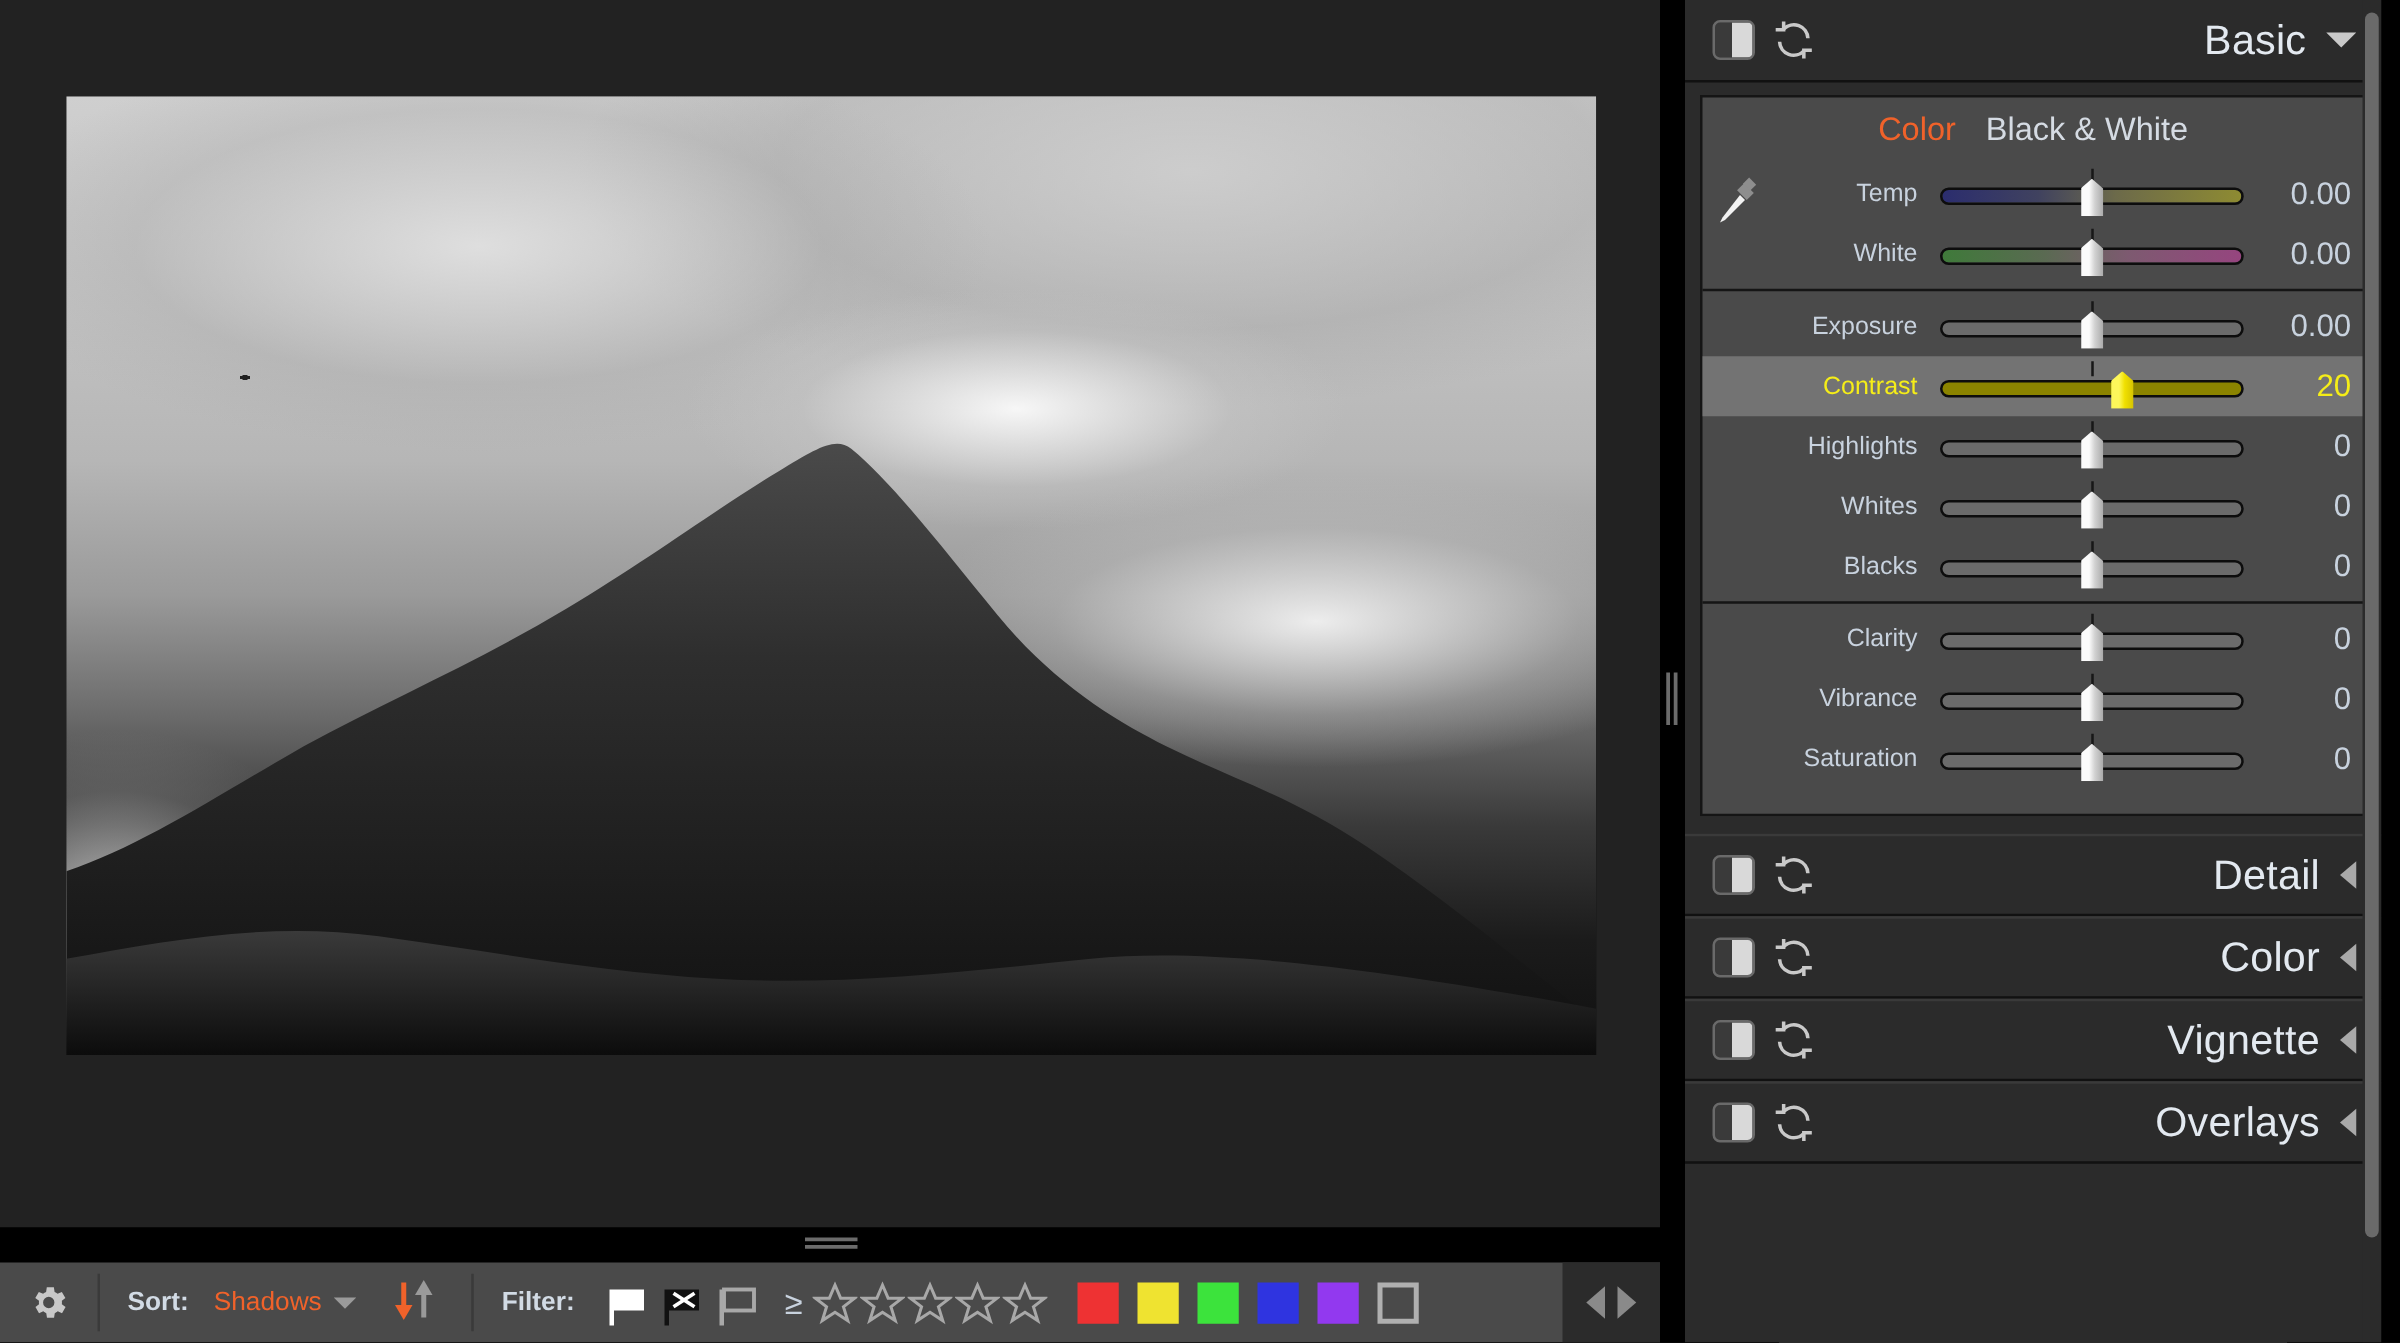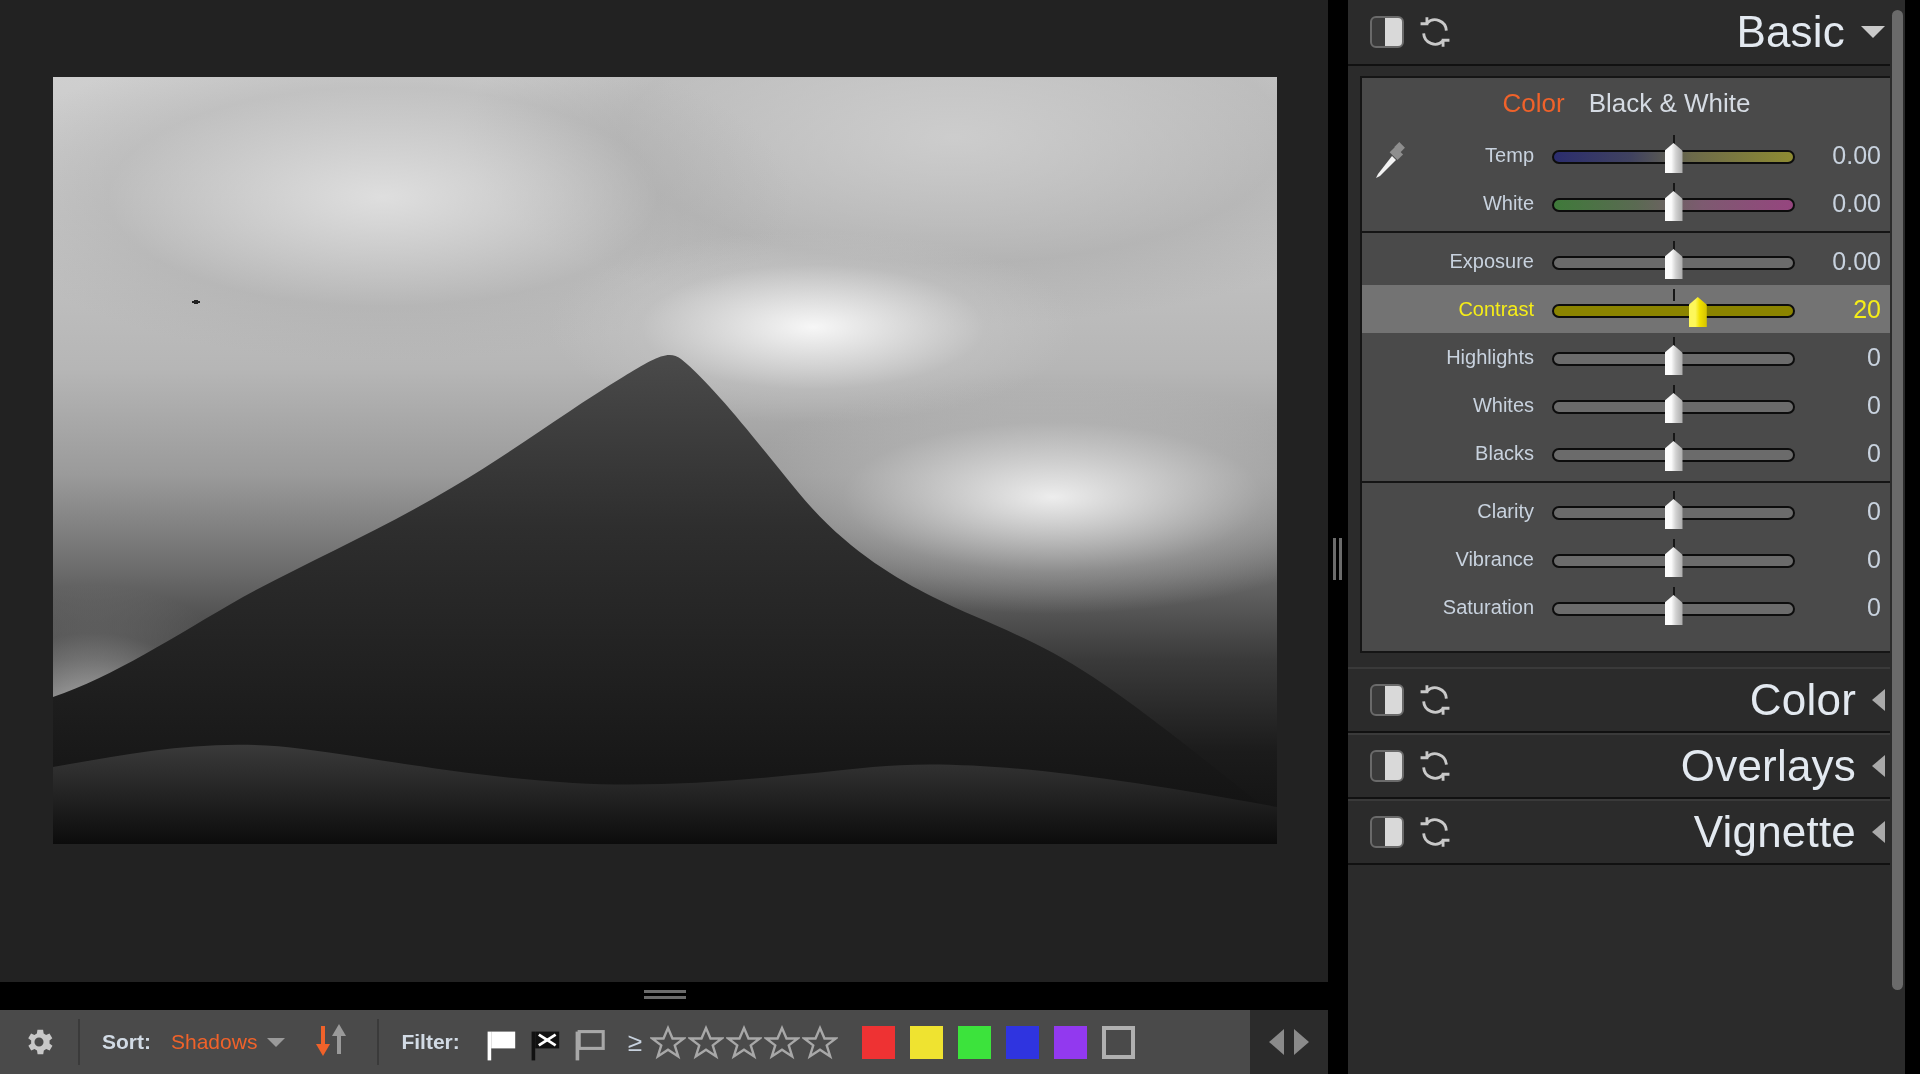--- a/index.html
+++ b/index.html
@@ -90,21 +90,21 @@
   #right-panel {
     position: absolute; left: 1348px; top: 0; width: 557px; height: 1074px;
     background: #2b2b2b; overflow: hidden;
   }
   .panel-head {
     position: relative; height: 66px; background: #2b2b2b;
     display: flex; align-items: center; padding: 0 20px 0 22px;
     border-bottom: 2px solid #111;
   }
   .panel-head .title {
-    margin-left: auto; color: #e3e9f0; font-size: 44px; font-weight: 300; letter-spacing: .2px;
+    margin-left: auto; color: #e3e9f0; font-size: 33px; font-weight: 300; letter-spacing: .2px;
   }
   .ph-icon-toggle {
     width: 34px; height: 32px; border: 2px solid #6a6a6a; border-radius: 6px;
     background: linear-gradient(to right, #3a3a3a 0 45%, #d9d9d9 45% 100%);
     margin-right: 14px;
   }
   .ph-icon-reset { width: 34px; height: 34px; margin-right: 8px; }
   .tri-collapse {
     width:0;height:0;border-top:11px solid transparent;border-bottom:11px solid transparent;
     border-right:13px solid #a9a9a9; margin-left: 16px;
@@ -419,42 +419,52 @@
     </div>
 
     <div id="collapsed-panels" style="margin-top:14px;">
         <div class="panel-head" style="border-top: 2px solid rgb(58, 58, 58);">
           <div class="ph-icon-toggle"></div>
           <div class="ph-icon-reset"><svg viewBox="0 0 24 24" width="34" height="34" fill="none" stroke="#c9c9c9" stroke-width="2">
               <path d="M20 11a8 8 0 0 0-13.7-5.2M4 13a8 8 0 0 0 13.7 5.2"></path>
               <polyline points="6.3,1.6 6.3,6.2 1.8,6.2"></polyline>
               <polyline points="17.7,22.4 17.7,17.8 22.2,17.8"></polyline>
             </svg></div>
+          <div class="title">Detail</div>
+          <div class="tri-collapse"></div>
+        </div>
+        <div class="panel-head" style="border-top: 2px solid rgb(58, 58, 58);">
+          <div class="ph-icon-toggle"></div>
+          <div class="ph-icon-reset"><svg viewBox="0 0 24 24" width="34" height="34" fill="none" stroke="#c9c9c9" stroke-width="2">
+              <path d="M20 11a8 8 0 0 0-13.7-5.2M4 13a8 8 0 0 0 13.7 5.2"></path>
+              <polyline points="6.3,1.6 6.3,6.2 1.8,6.2"></polyline>
+              <polyline points="17.7,22.4 17.7,17.8 22.2,17.8"></polyline>
+            </svg></div>
           <div class="title">Color</div>
+          <div class="tri-collapse"></div>
+        </div>
+        <div class="panel-head" style="border-top: 2px solid rgb(58, 58, 58);">
+          <div class="ph-icon-toggle"></div>
+          <div class="ph-icon-reset"><svg viewBox="0 0 24 24" width="34" height="34" fill="none" stroke="#c9c9c9" stroke-width="2">
+              <path d="M20 11a8 8 0 0 0-13.7-5.2M4 13a8 8 0 0 0 13.7 5.2"></path>
+              <polyline points="6.3,1.6 6.3,6.2 1.8,6.2"></polyline>
+              <polyline points="17.7,22.4 17.7,17.8 22.2,17.8"></polyline>
+            </svg></div>
+          <div class="title">Vignette</div>
           <div class="tri-collapse"></div>
         </div>
         <div class="panel-head" style="border-top: 2px solid rgb(58, 58, 58);">
           <div class="ph-icon-toggle"></div>
           <div class="ph-icon-reset"><svg viewBox="0 0 24 24" width="34" height="34" fill="none" stroke="#c9c9c9" stroke-width="2">
               <path d="M20 11a8 8 0 0 0-13.7-5.2M4 13a8 8 0 0 0 13.7 5.2"></path>
               <polyline points="6.3,1.6 6.3,6.2 1.8,6.2"></polyline>
               <polyline points="17.7,22.4 17.7,17.8 22.2,17.8"></polyline>
             </svg></div>
           <div class="title">Overlays</div>
           <div class="tri-collapse"></div>
         </div>
-        <div class="panel-head" style="border-top: 2px solid rgb(58, 58, 58);">
-          <div class="ph-icon-toggle"></div>
-          <div class="ph-icon-reset"><svg viewBox="0 0 24 24" width="34" height="34" fill="none" stroke="#c9c9c9" stroke-width="2">
-              <path d="M20 11a8 8 0 0 0-13.7-5.2M4 13a8 8 0 0 0 13.7 5.2"></path>
-              <polyline points="6.3,1.6 6.3,6.2 1.8,6.2"></polyline>
-              <polyline points="17.7,22.4 17.7,17.8 22.2,17.8"></polyline>
-            </svg></div>
-          <div class="title">Vignette</div>
-          <div class="tri-collapse"></div>
-        </div>
       </div>
 
     <div id="scrollbar">
       <div id="scrollthumb"></div>
     </div>
   </div>
 </div>
 
 </body></html>

